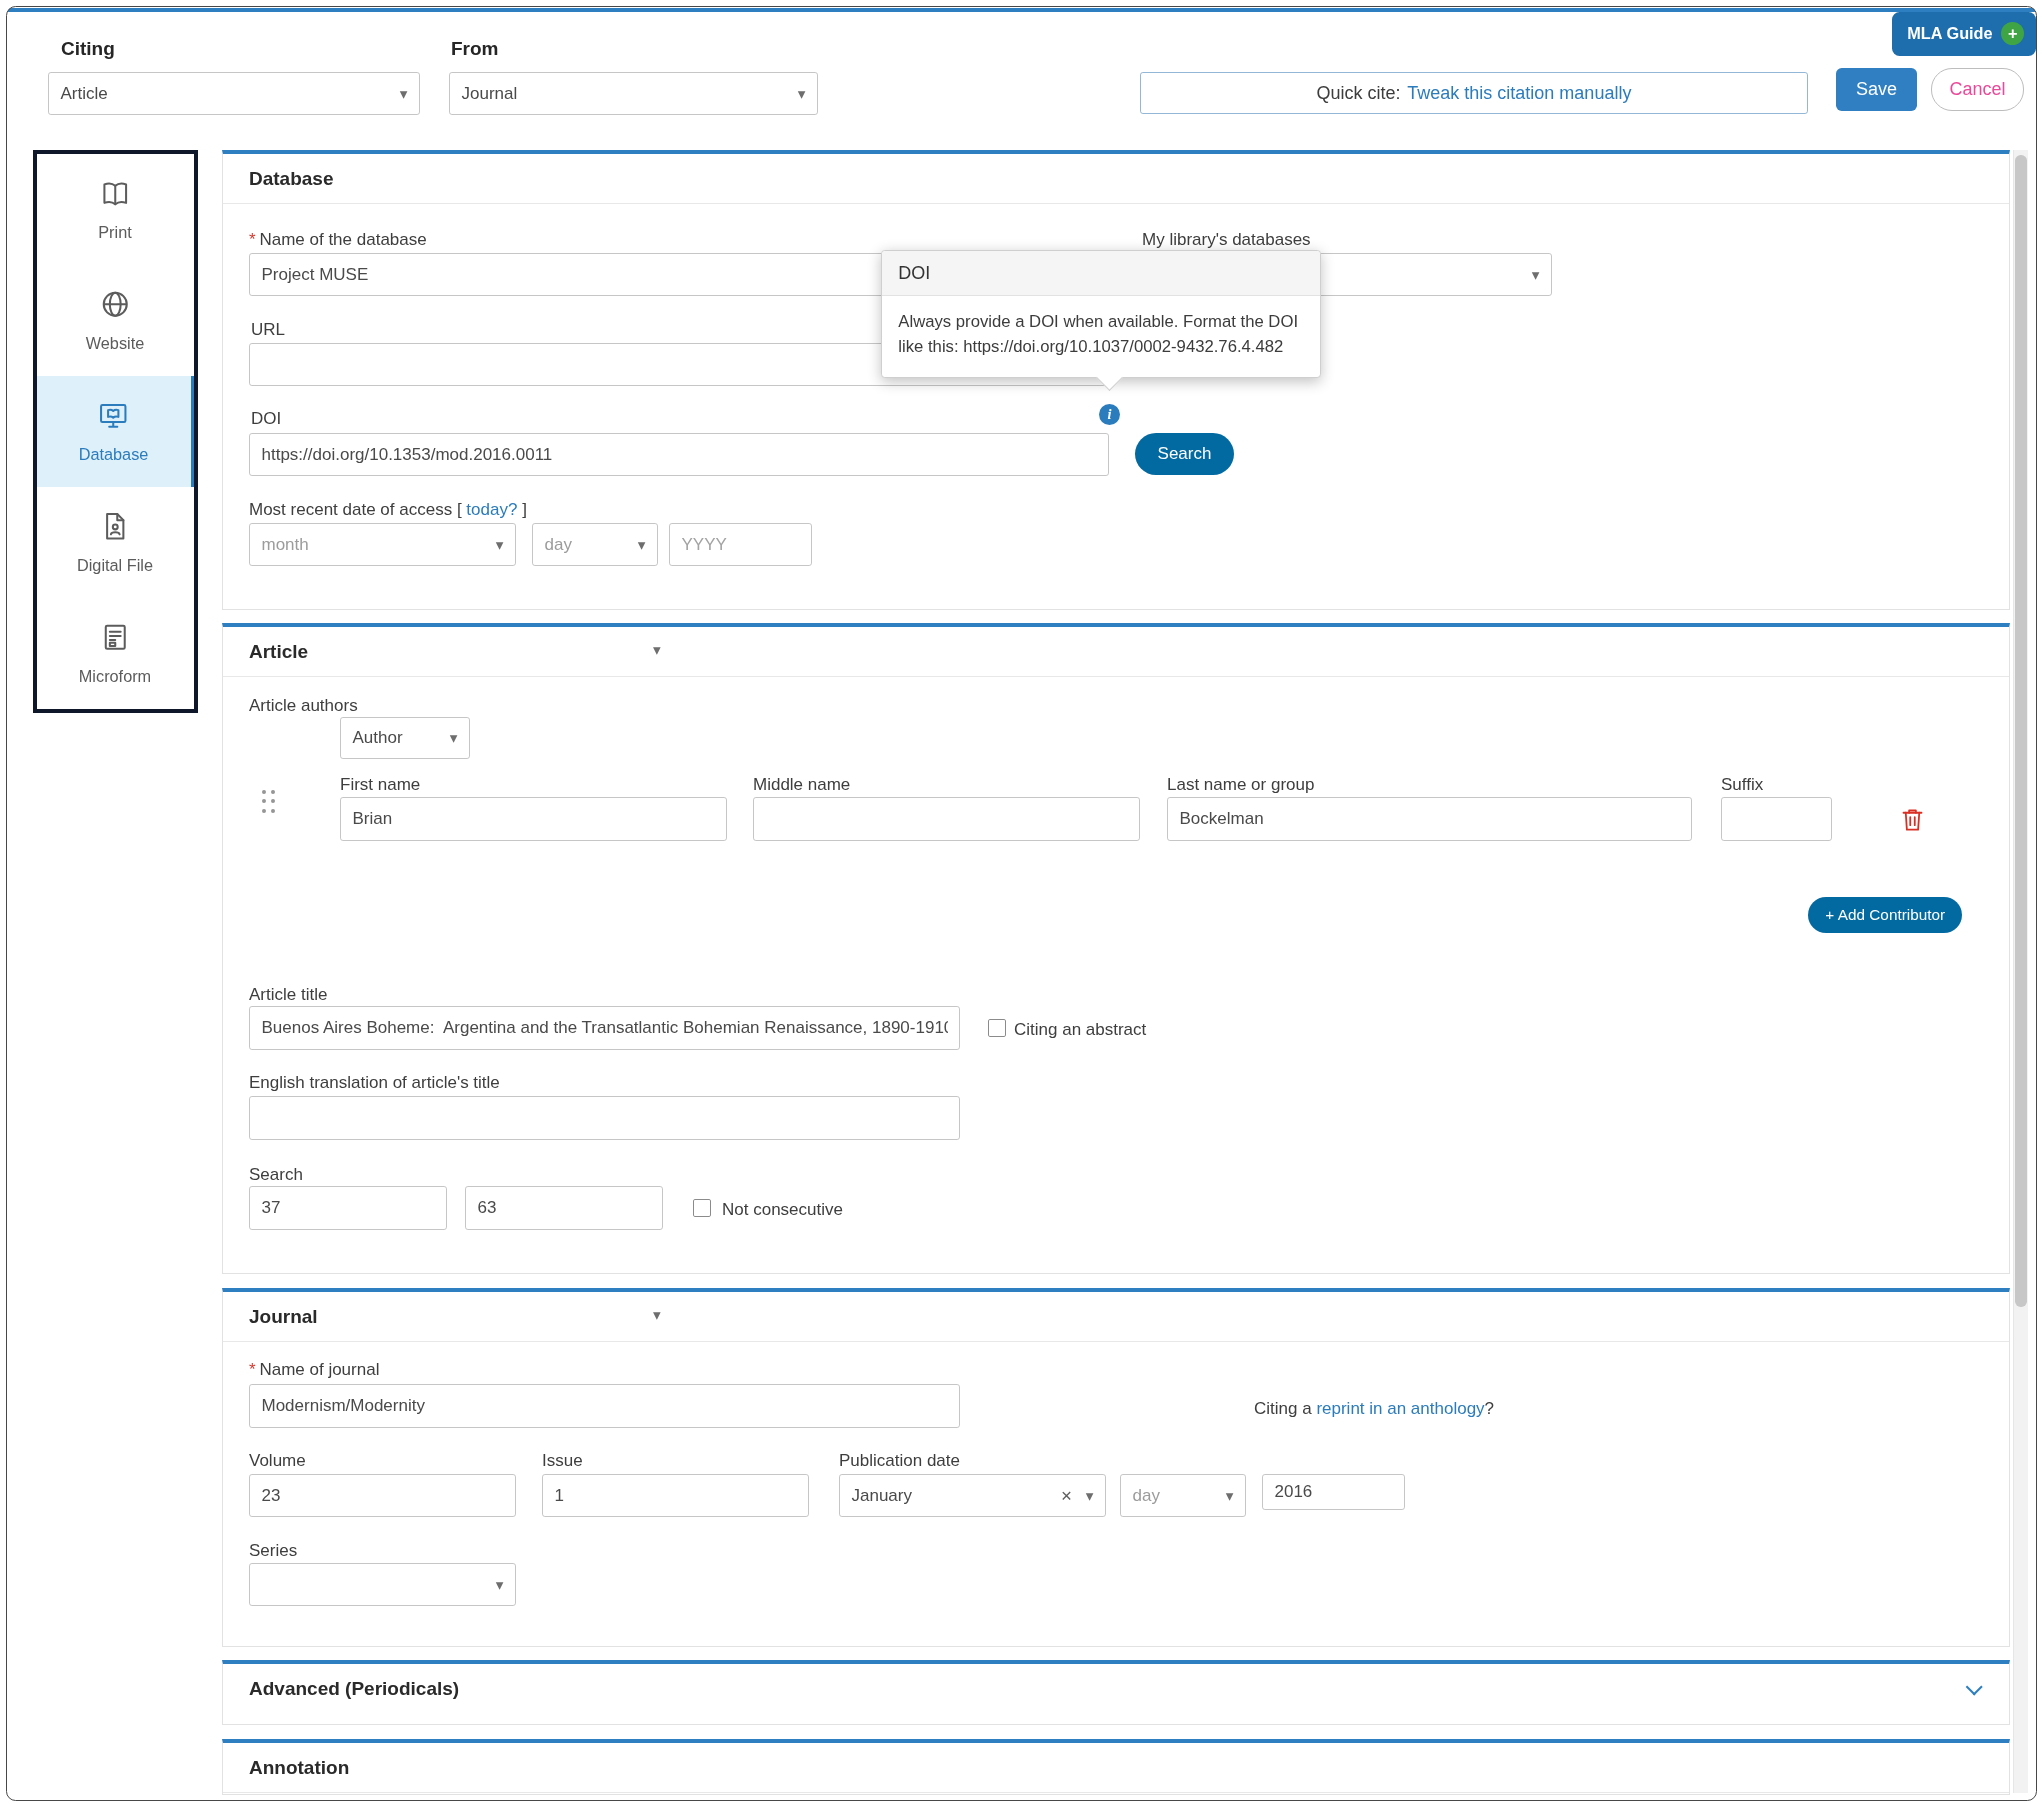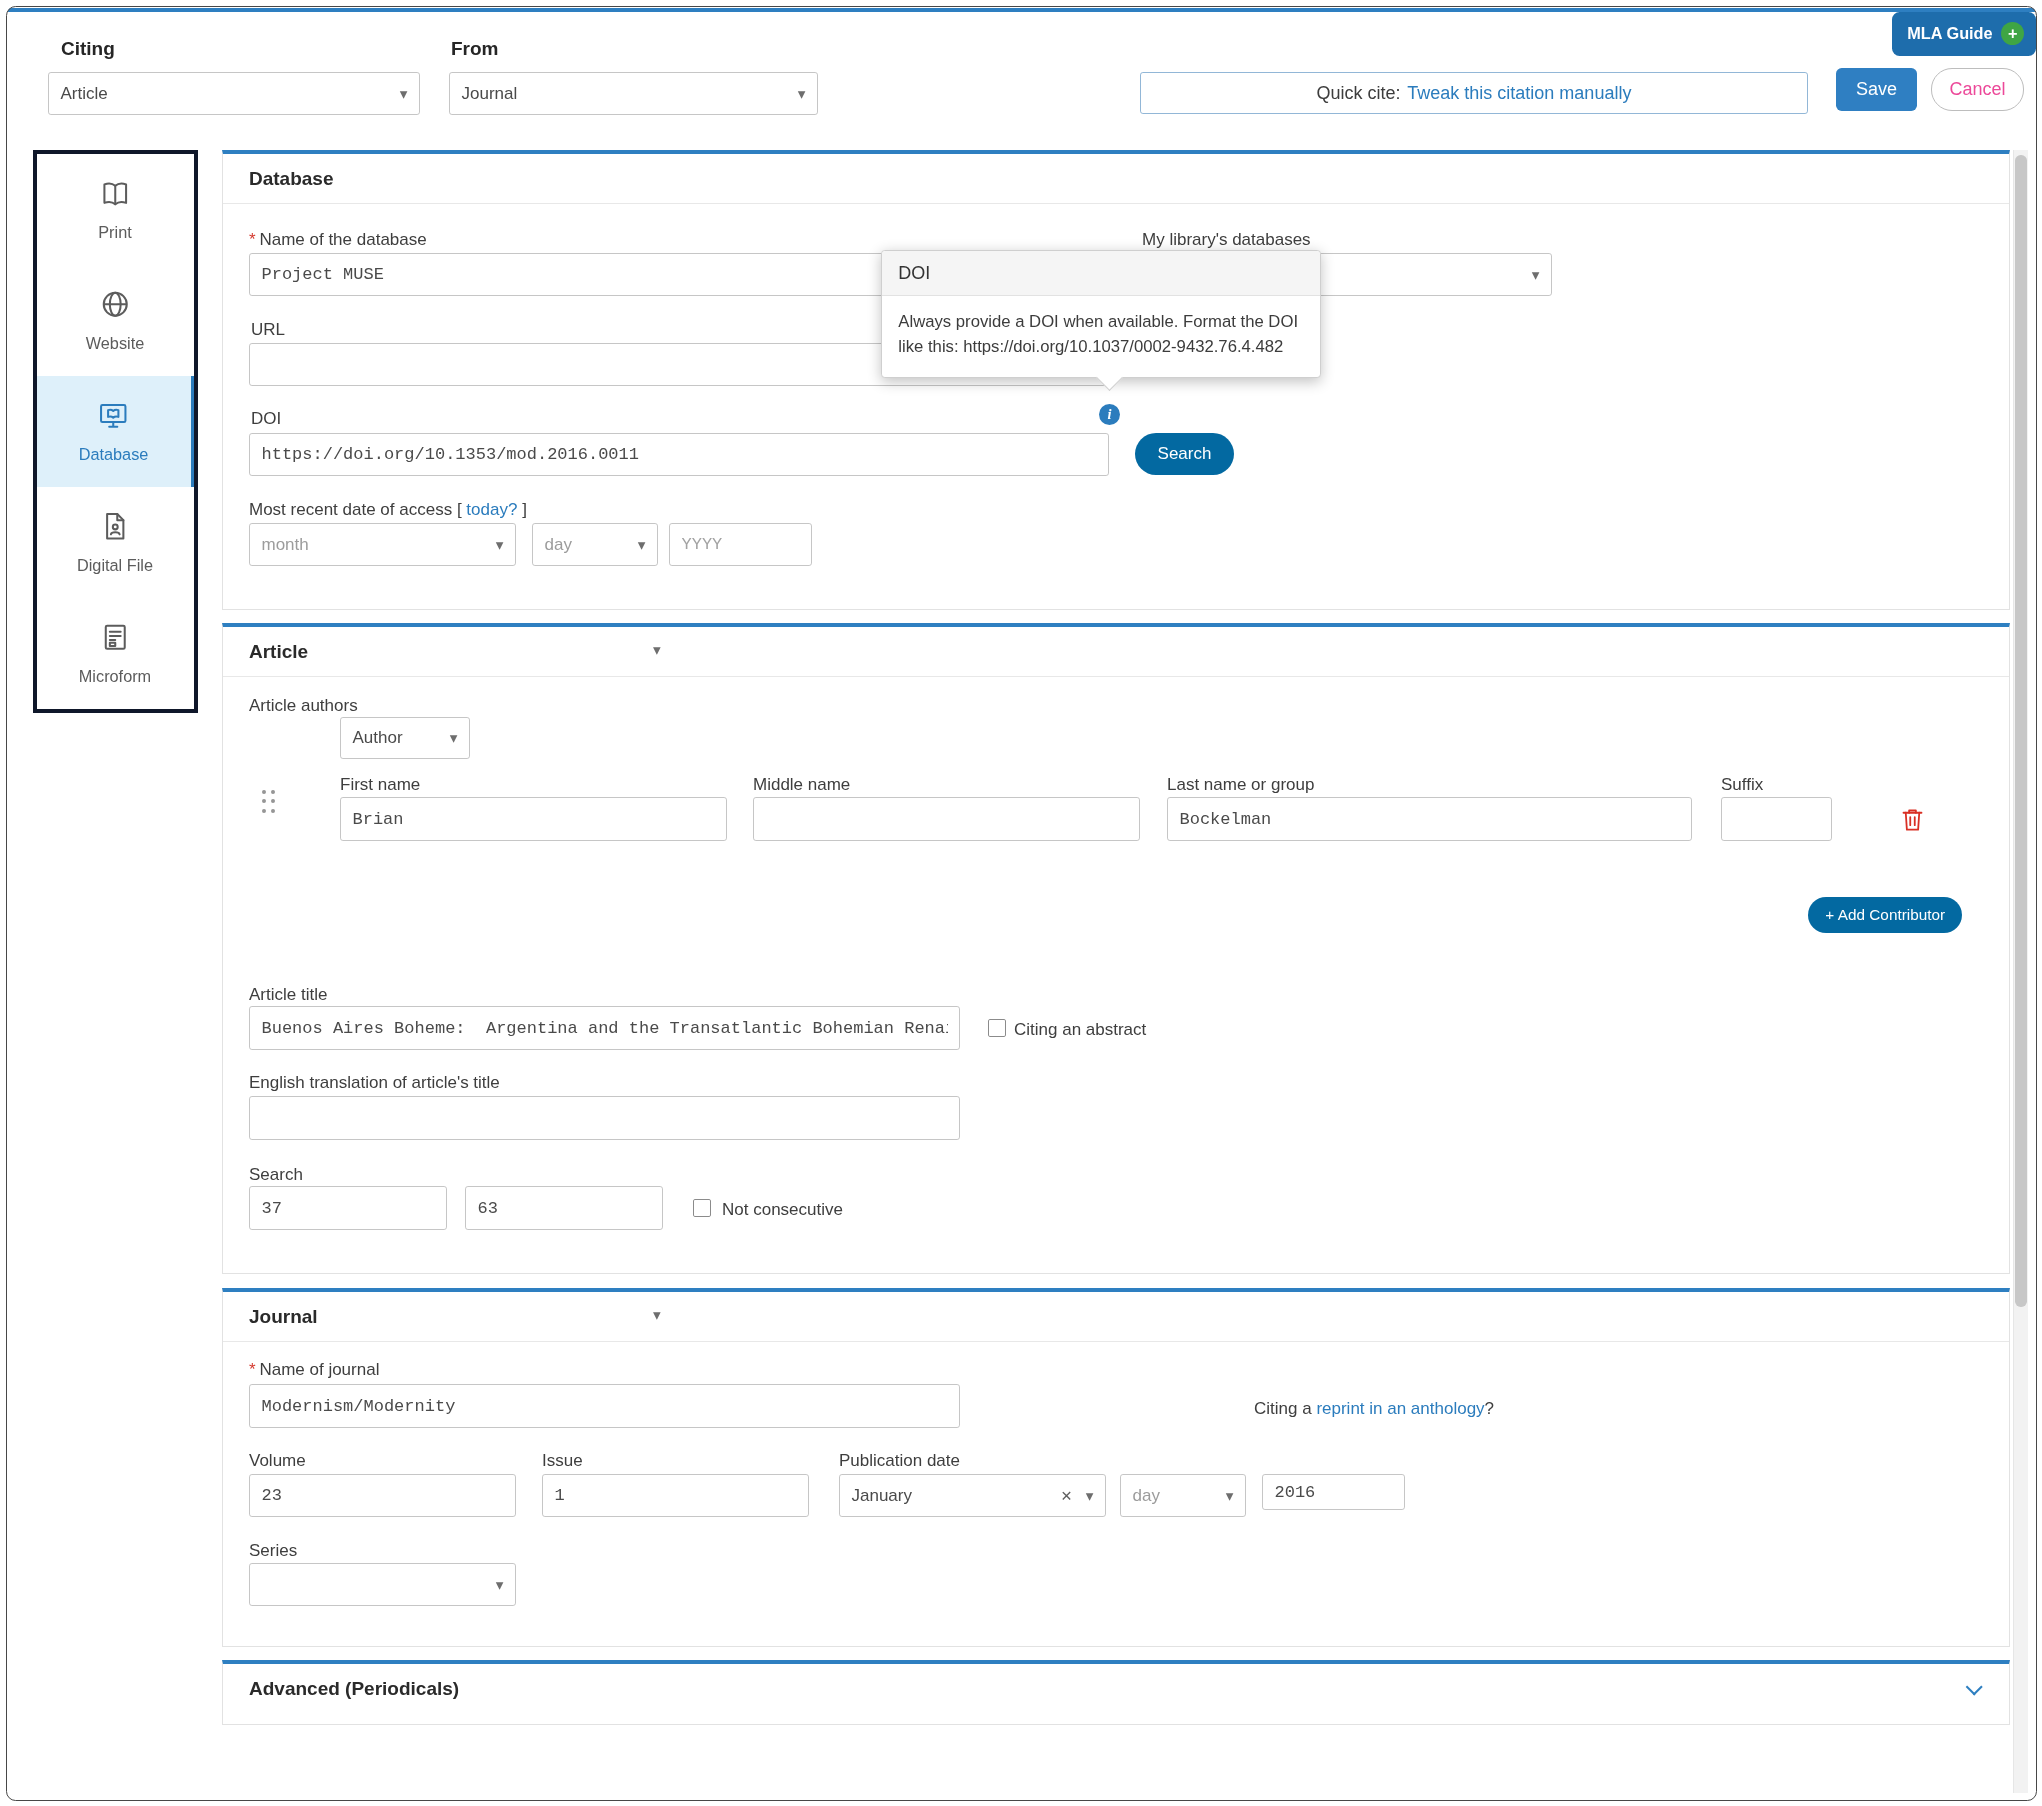--- a/index.html
+++ b/index.html
@@ -4,21 +4,21 @@
 <style>
   *{box-sizing:border-box}
   html,body{margin:0;padding:0;background:#fff}
   body{font-family:"Liberation Sans",sans-serif}
   .app{position:relative;width:2043px;height:1807px;background:#fff;overflow:hidden}
   .frame{position:absolute;left:5.7px;top:5.7px;width:2031px;height:1795px;border:1.9px solid #474747;border-radius:9.6px;pointer-events:none;z-index:40}
   .top-line{position:absolute;left:7.6px;top:7.6px;width:2027px;height:4.8px;background:#2e7fc1;border-radius:3.8px 3.8px 0 0}
   .hlbl{position:absolute;font-size:19px;font-weight:bold;color:#262626;white-space:nowrap}
   .lbl{position:absolute;font-size:17px;color:#3e3e3e;white-space:nowrap}
   .star{color:#d43a2f;margin-right:3.8px}
-  .inp{position:absolute;border:1px solid #c6c6c6;border-radius:2.9px;padding:0 11.5px;font-family:Liberation Mono, monospace;font-size:17px;color:#4a4a4a;background:#fff;outline:none}
+  .inp{position:absolute;border:1px solid #c6c6c6;border-radius:2.9px;padding:0 11.5px;font-family:Liberation Sans, sans-serif;font-size:17px;color:#4a4a4a;background:#fff;outline:none}
   .inp::placeholder{color:#a3a3a3}
   .sel{position:absolute;border:1px solid #c6c6c6;border-radius:2.9px;background:#fff;display:flex;align-items:center;padding:0 11.5px;font-size:17px;color:#4a4a4a;cursor:pointer}
   .sel .caret{margin-left:auto;color:#6e6e6e;font-size:15.3px}
   .sel .clear-x{margin-left:auto;color:#5f5f5f;font-size:14.3px}
   .sel .clear-x ~ .caret{margin-left:13.4px}
   .ph{color:#9c9c9c}
   .link{color:#2b7cbd;cursor:pointer;text-decoration:none}
   .btn{position:absolute;border:none;border-radius:5.7px;font-family:inherit;font-size:18px;cursor:pointer}
   .save{background:#2f7fc2;color:#fff}
   .cancel{background:#fff;color:#ec4899;border:1px solid #bdbdbd;border-radius:21px}
@@ -266,19 +266,24 @@
     </div>
   </section>
 
   <section class="section" style="left:222px;top:1660px;height:65px">
     <div class="sec-head nb">
         <span>Advanced (Periodicals)</span>
       </div>
     <span class="chev" style="right:29px;top:17px"></span>
   </section>
 
+  <section class="section" style="left:222px;top:1739px;height:56px">
+    <div class="sec-head">
+        <span>Annotation</span>
+      </div>
+  </section>
 
   <div class="sb-track"></div>
   <div class="sb-thumb"></div>
 
   <div class="frame"></div>
 </div>
 
 
 </body></html>

